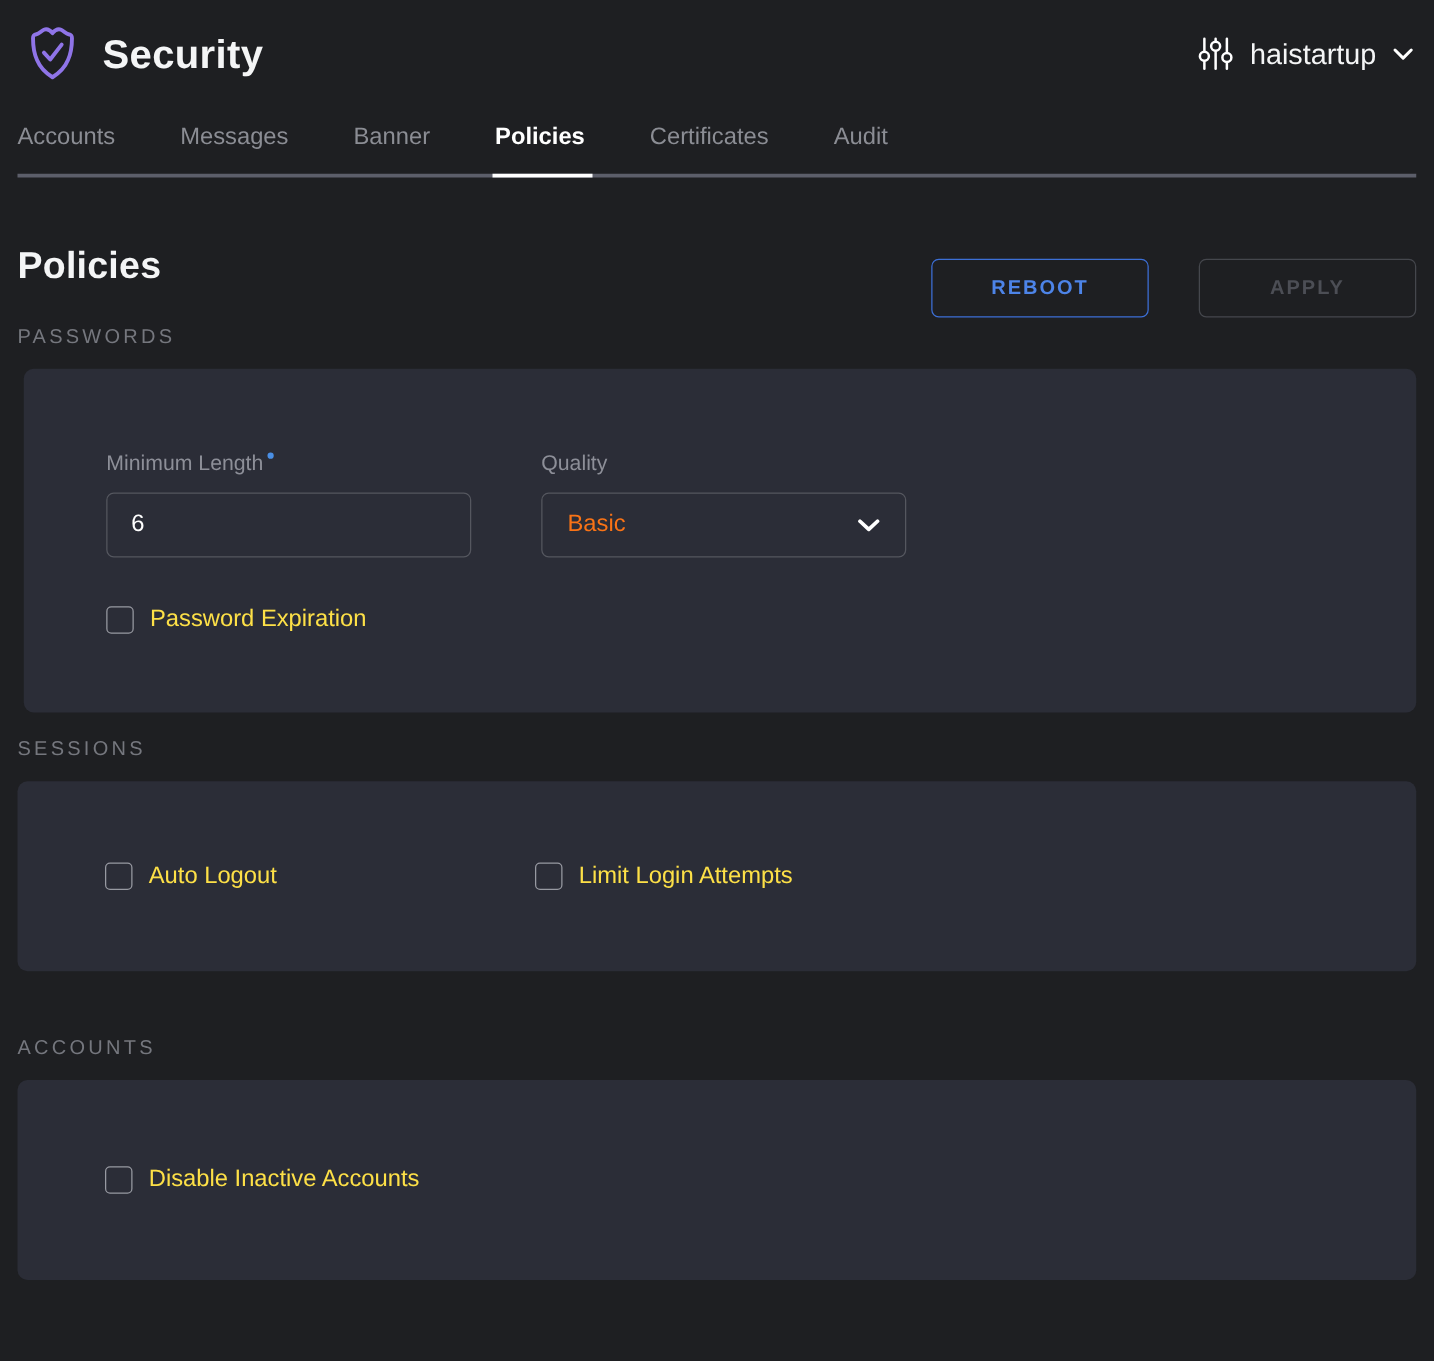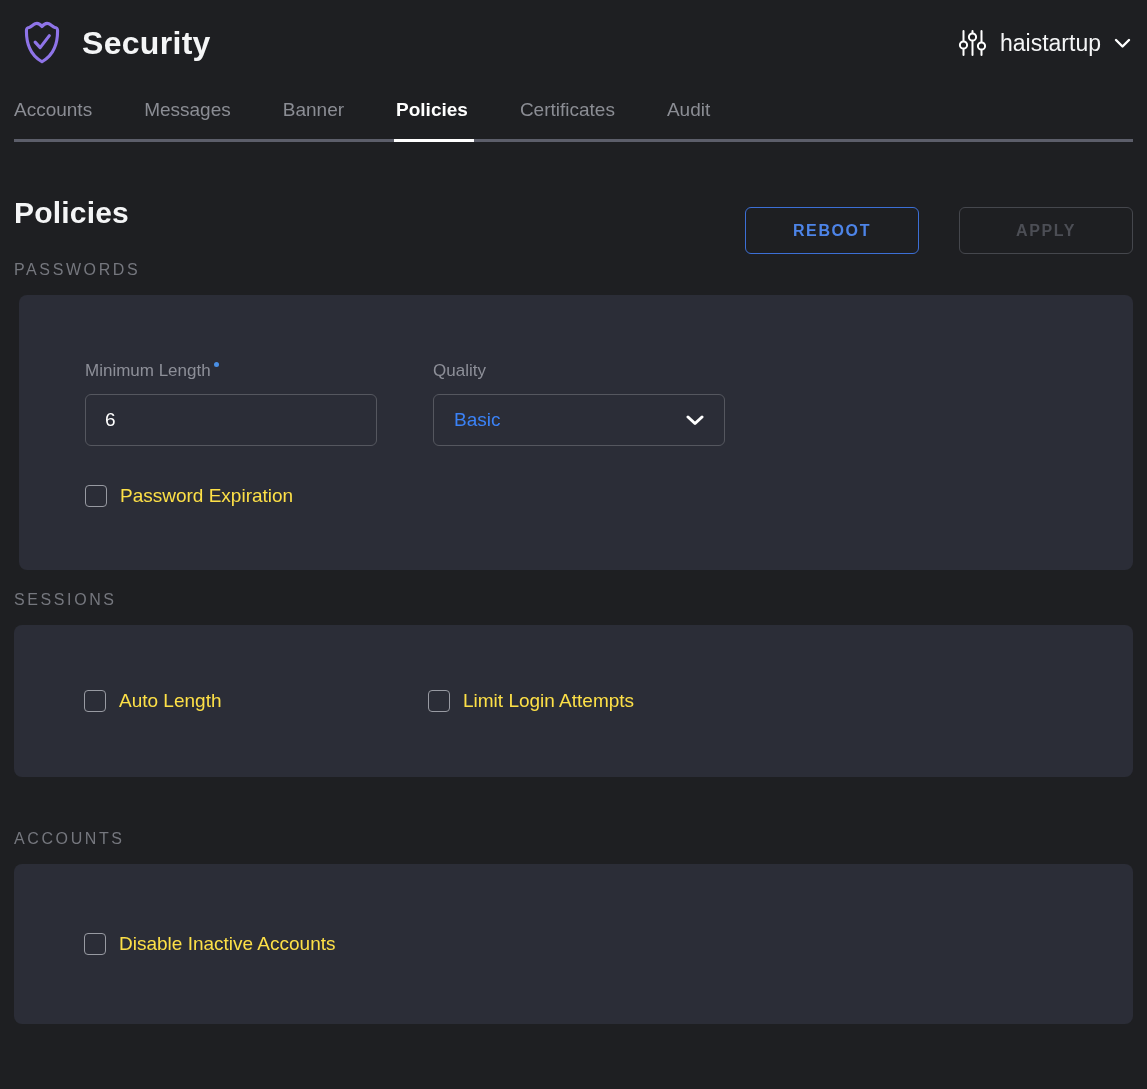--- a/index.html
+++ b/index.html
@@ -42,21 +42,21 @@
   .card { margin: 0 14px; background: #2b2d37; border-radius: 8px; }
   .card-passwords { padding: 65px 66px 63px; margin-left: 19px; }
 
   .fields-row { display: flex; gap: 56px; }
   .field-label { font-size: 17px; color: #8d8f98; margin-bottom: 13px; line-height: 21px; }
   .req-dot { display: inline-block; width: 5px; height: 5px; border-radius: 50%; background: #4a8fe5; margin-left: 3px; vertical-align: 9px; }
   .text-input { width: 292px; height: 52px; background: transparent; border: 1px solid #55575f;
                 border-radius: 6px; color: #ffffff; font-size: 19px; padding: 0 19px; font-family: inherit; }
   .select-box { width: 292px; height: 52px; border: 1px solid #55575f; border-radius: 6px;
                 display: flex; align-items: center; padding: 0 20px; cursor: pointer; }
-  .select-value { font-size: 19px; color: #3b82f6; flex: 1; }
+  .select-value { font-size: 19px; color: #f97316; flex: 1; }
 
   .checkbox-row { margin-top: 39px; }
   .checkbox-group { display: flex; align-items: center; cursor: pointer; }
   .checkbox-box { width: 22px; height: 22px; border: 1.5px solid #989aa2; border-radius: 4px; background: transparent; flex: none; }
   .checkbox-label { margin-left: 13px; font-size: 19px; color: #fde047; font-weight: 500; white-space: nowrap; }
 
   .card-sessions { height: 152px; display: flex; align-items: center; padding-left: 70px; }
   .card-sessions .checkbox-group.first { width: 344px; }
   .card-accounts { height: 160px; display: flex; padding-left: 70px; }
 
@@ -143,21 +143,21 @@
       <span class="checkbox-label">Password Expiration</span>
     </div>
   </div>
 </section>
 
 <div class="section-heading mt-lg">SESSIONS</div>
 
 <section class="card card-sessions">
   <div class="checkbox-group first">
     <span class="checkbox-box"></span>
-    <span class="checkbox-label">Auto Length</span>
+    <span class="checkbox-label">Auto Logout</span>
   </div>
   <div class="checkbox-group">
     <span class="checkbox-box"></span>
     <span class="checkbox-label">Limit Login Attempts</span>
   </div>
 </section>
 
 <div class="section-heading mt-xl">ACCOUNTS</div>
 
 <section class="card card-accounts">

